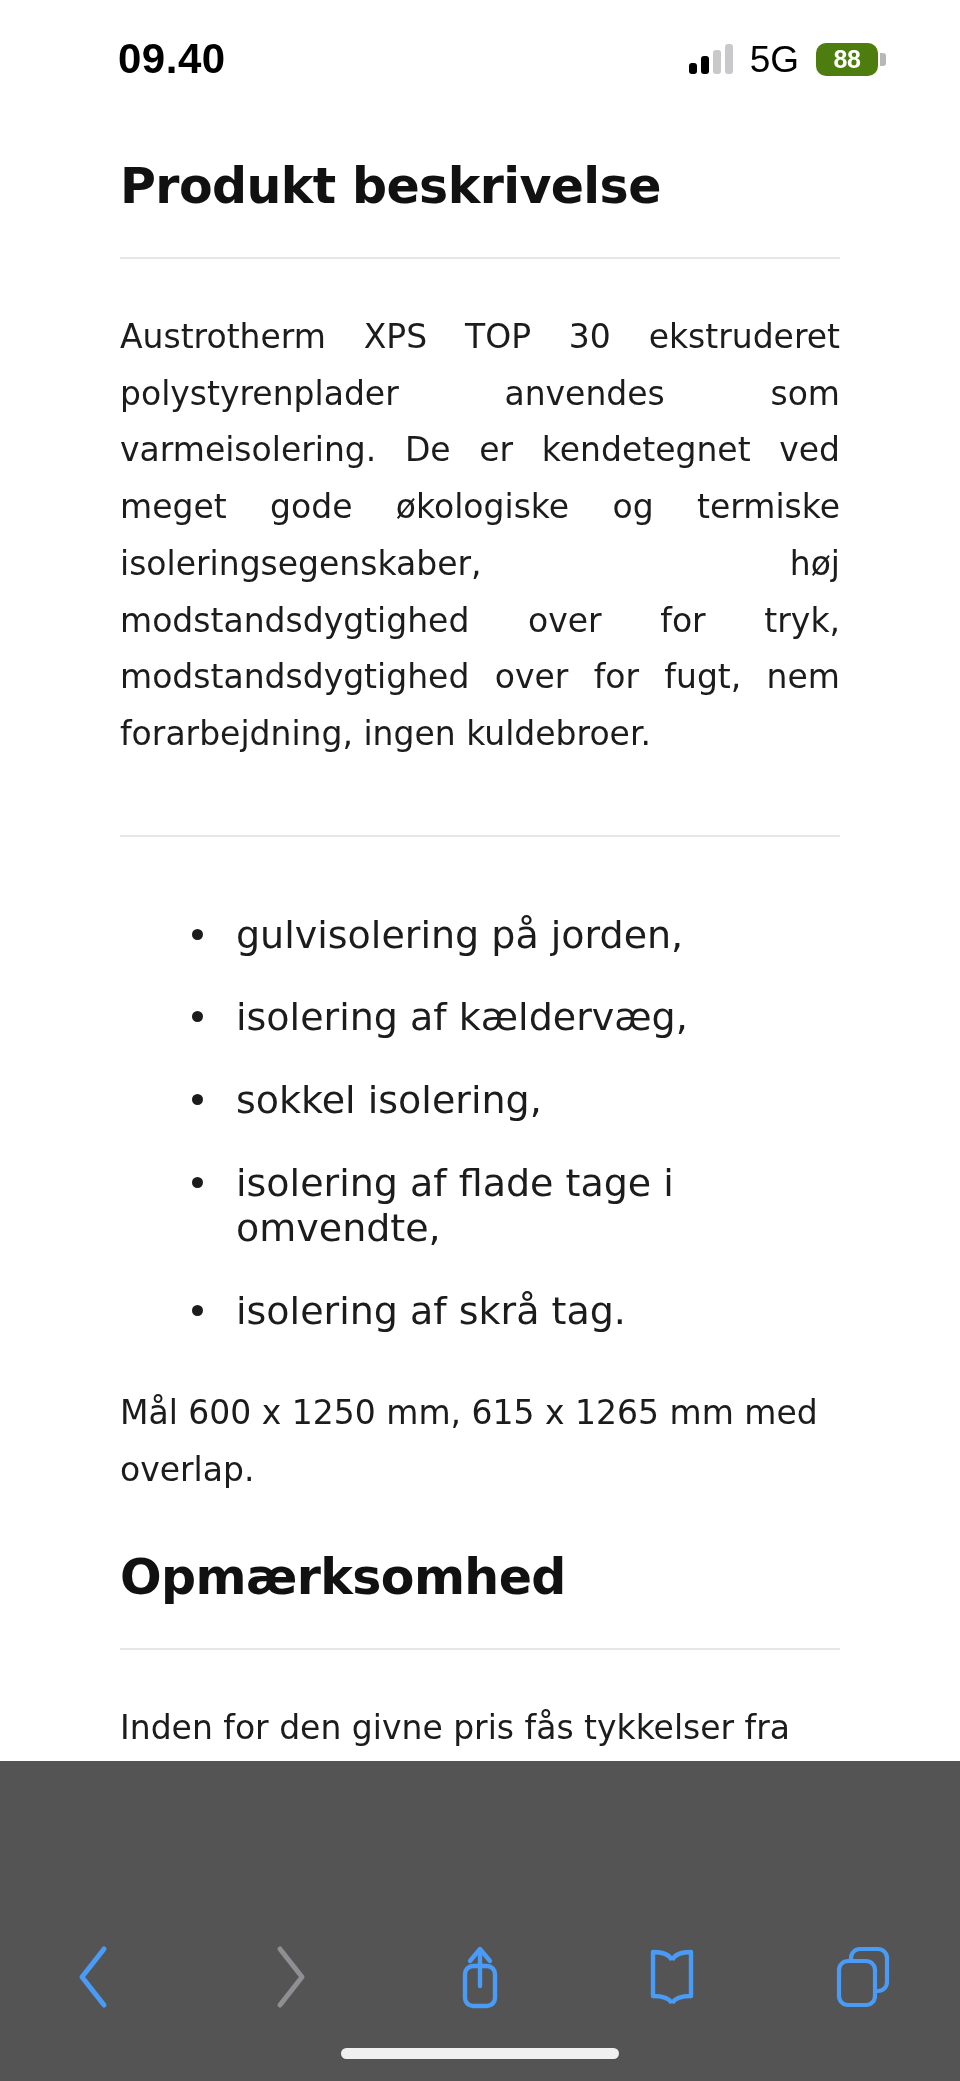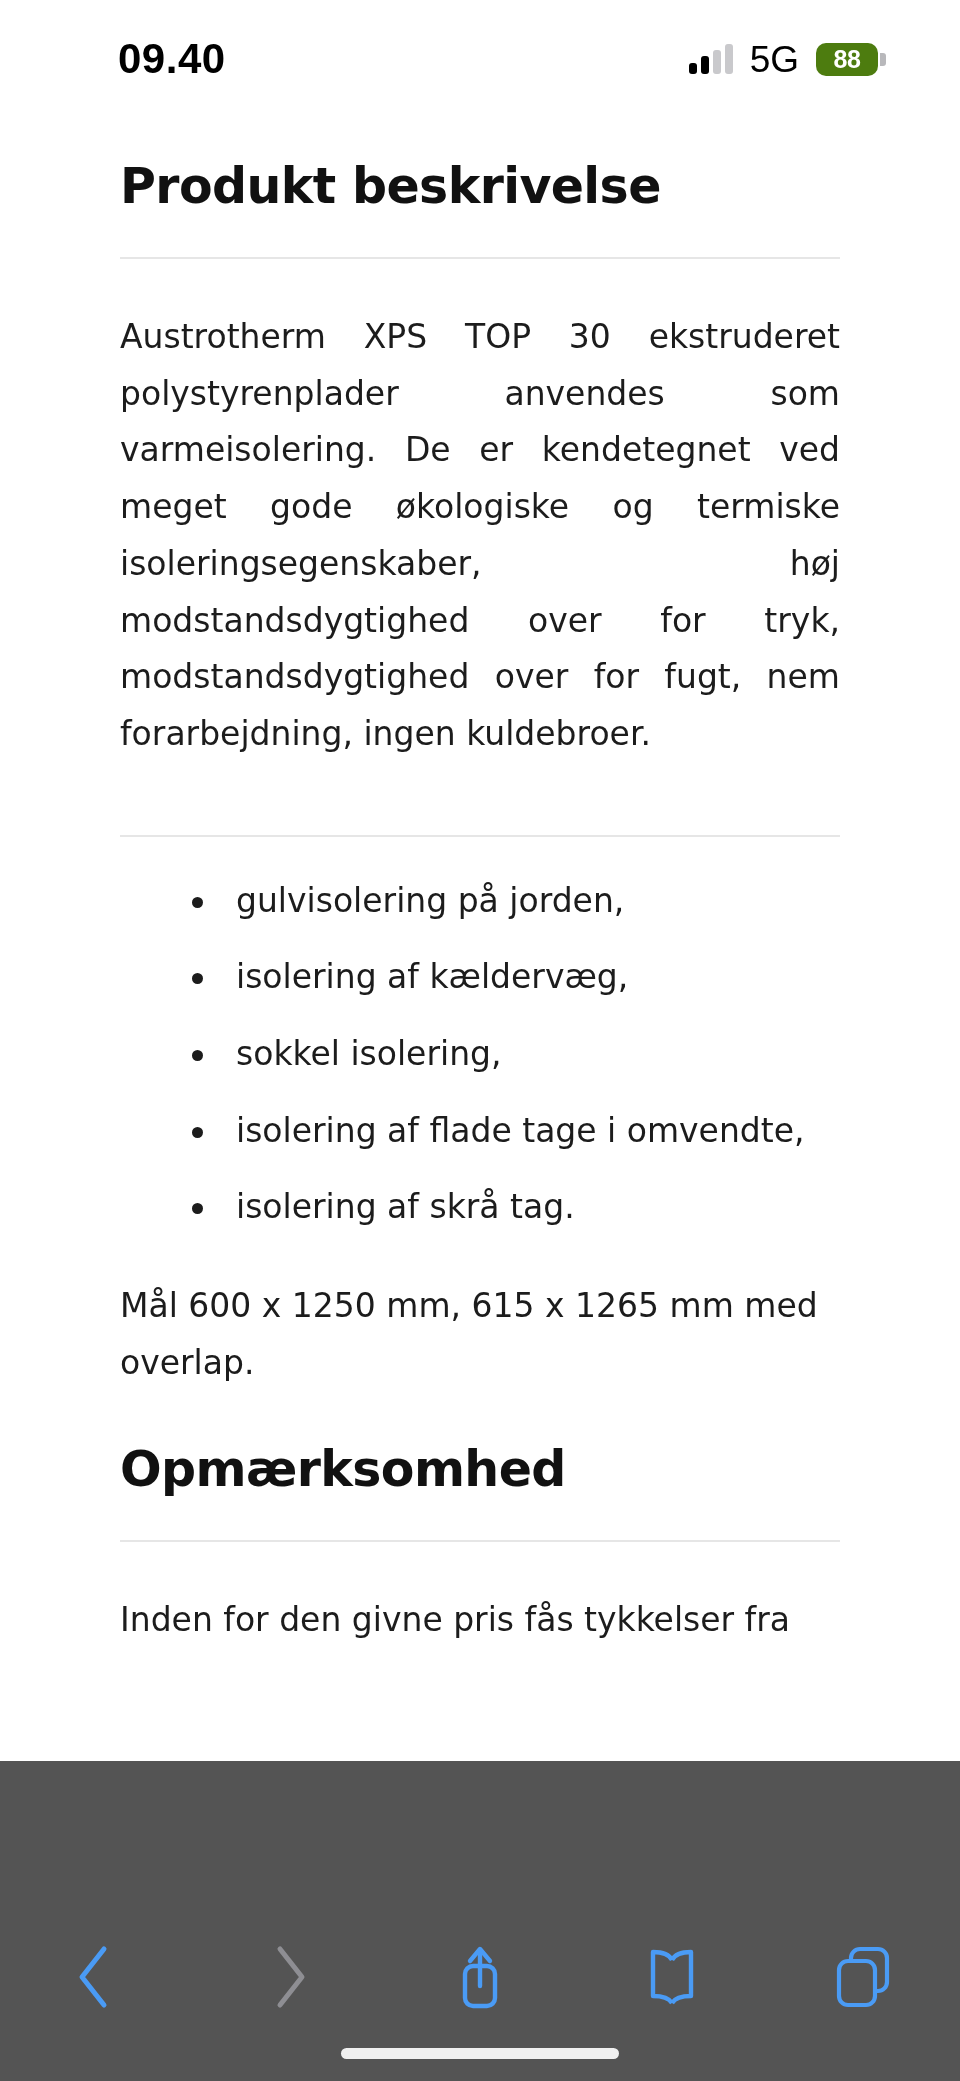--- a/index.html
+++ b/index.html
@@ -134,25 +134,26 @@
   }
   p.body-text.left { text-align: left; }
 
   ul.bullets {
     list-style: none;
     padding-left: 72px;
   }
   ul.bullets li {
     position: relative;
     font-family: "DejaVu Sans", sans-serif;
-    font-size: 33px;
+    font-size: 38px;
     color: #1c1c1c;
     line-height: 1.2;
     margin-bottom: 37px;
     padding-left: 44px;
+    margin-top: 32px;
   }
   ul.bullets li::before {
     content: "";
     position: absolute;
     left: 0;
     top: 16px;
     width: 11px;
     height: 11px;
     border-radius: 50%;
     background: #1c1c1c;

